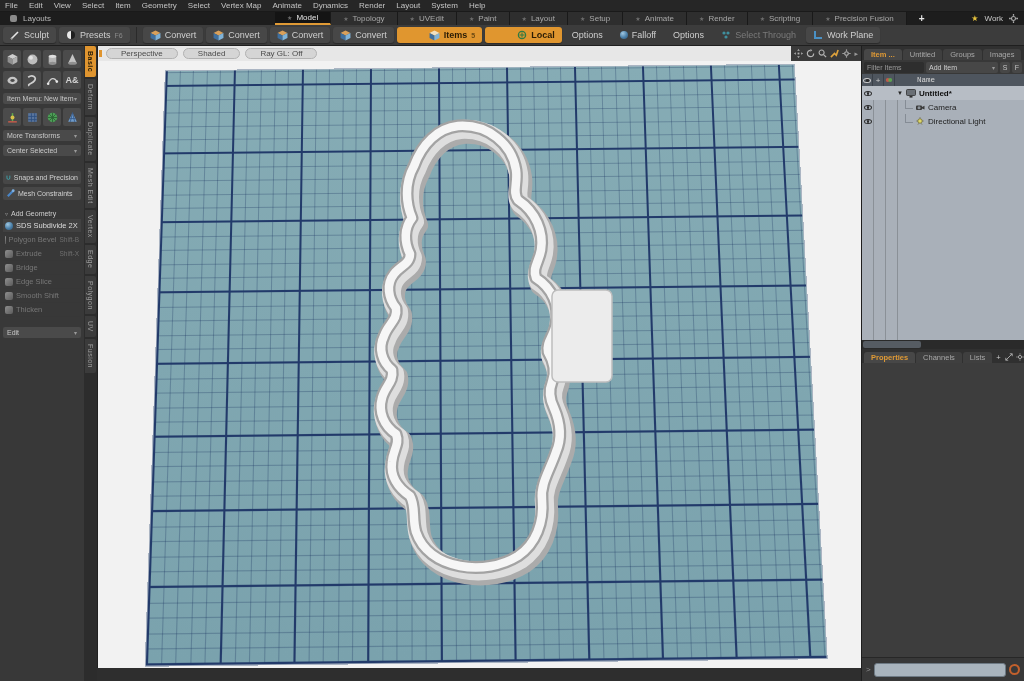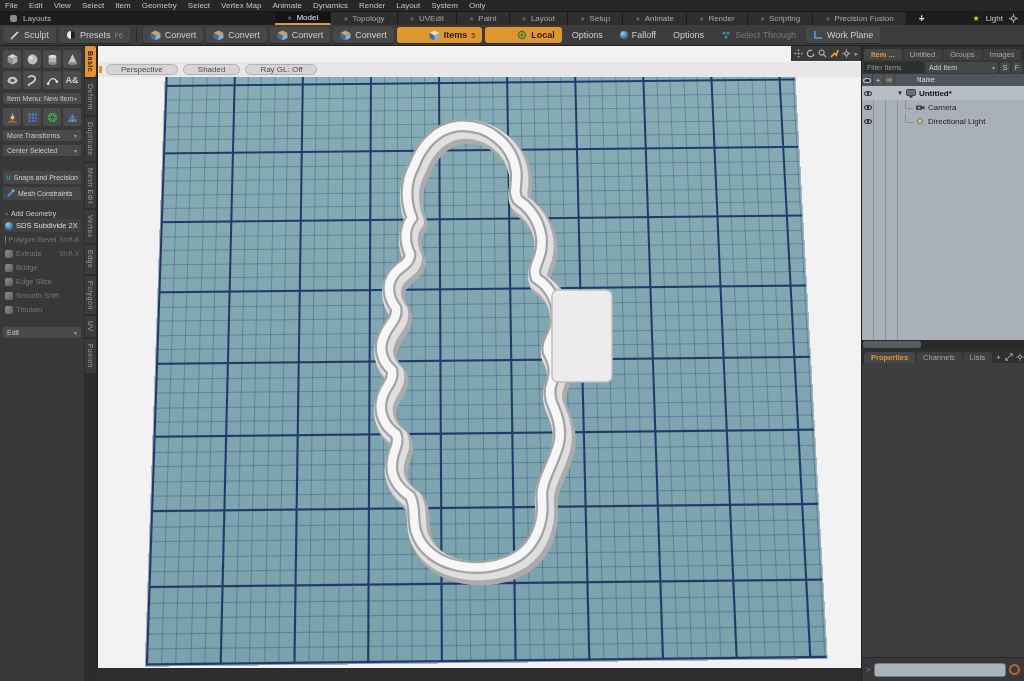--- a/index.html
+++ b/index.html
@@ -51,21 +51,21 @@
   .toolrow .tsc { margin-left:auto; font-size:6.5px; color:#6e6e6e; }
   .sphere-icn { width:8px; height:8px; border-radius:50%; background:radial-gradient(circle at 35% 30%, #9fc6df 0%, #4a7fa8 55%, #2c4f6e 100%); }
   .gray-icn { width:8px; height:8px; border-radius:2px; background:linear-gradient(135deg,#8f8f8f,#5b5b5b); }
 
   
   .vtab { writing-mode:vertical-rl; font-size:7px; color:#9c9c9c; background:#3b3b3b; border-radius:0 2px 2px 0; padding:5px 2px; margin:0 0 2px 1px; text-align:center; letter-spacing:.5px; }
   .vtab.active { background:#e0952f; color:#241a06; font-weight:bold; }
 
   
   #viewport { position:absolute; left:97px; top:46px; width:764px; height:622px; background:#f2f2f2; overflow:hidden; border-left:1px solid #202020; }
-  #vp-topstrip { position:absolute; left:0; top:16px; width:764px; height:15px; background:#e7e7e7; display:flex; align-items:center; z-index:5; }
+  #vp-topstrip { position:absolute; left:0; top:0; width:764px; height:15px; background:#e7e7e7; display:flex; align-items:center; z-index:5; }
   #vp-orange-tick { width:3px; height:7px; background:#e0952f; margin:0 4px 0 1px; }
   .pill { height:11px; border:1px solid #b2b2b2; background:#d5d5d5; border-radius:6px; font-size:8px; color:#4a4a4a; display:flex; align-items:center; justify-content:center; padding:0 14px; margin-right:5px; }
   #vp-icons { position:absolute; right:0; top:0; height:15px; width:70px; background:#3a3a3a; display:flex; align-items:center; justify-content:space-evenly; z-index:6; }
   #gridplane { position:absolute; left:68px; top:22px; width:628px; height:560px;
     background-color:#7fa7b1;
     background-image:
       repeating-linear-gradient(90deg, #223a6a 0px, #223a6a 1.6px, transparent 1.6px, transparent 68px),
       repeating-linear-gradient(0deg, #223a6a 0px, #223a6a 1.6px, transparent 1.6px, transparent 68px),
       repeating-linear-gradient(90deg, rgba(25,50,95,.30) 0px, rgba(25,50,95,.30) 1px, transparent 1px, transparent 13.6px),
       repeating-linear-gradient(0deg, rgba(25,50,95,.30) 0px, rgba(25,50,95,.30) 1px, transparent 1px, transparent 13.6px),
@@ -124,21 +124,21 @@
     <span class="menu-item">Select</span>
     <span class="menu-item">Item</span>
     <span class="menu-item">Geometry</span>
     <span class="menu-item">Select</span>
     <span class="menu-item">Vertex Map</span>
     <span class="menu-item">Animate</span>
     <span class="menu-item">Dynamics</span>
     <span class="menu-item">Render</span>
     <span class="menu-item">Layout</span>
     <span class="menu-item">System</span>
-    <span class="menu-item">Only</span>
+    <span class="menu-item">Help</span>
   </div>
 
   <div id="layoutbar">
     <div id="layouts-left">
       <span class="small-icn"></span>
       <span class="lay-label">Layouts</span>
     </div>
     <div class="ltab active">
         <span class="star">★</span>
         <span>Model</span>
@@ -177,21 +177,21 @@
       </div>
     <div class="ltab">
         <span class="star">★</span>
         <span>Precision Fusion</span>
       </div>
     <div class="ltab plus">
         <span>+</span>
       </div>
     <div id="layout-right">
       <span id="only-star">★</span>
-      <span id="only-label">Light</span>
+      <span id="only-label">Work</span>
       <svg class="icn" width="9" height="9" viewBox="0 0 10 10">
           <circle cx="5" cy="5" r="2.2" fill="none" stroke="#a8a8a8" stroke-width="1.2"></circle>
           <g stroke="#a8a8a8" stroke-width="1.4">
             <line x1="5" y1="0" x2="5" y2="2"></line>
             <line x1="5" y1="8" x2="5" y2="10"></line>
             <line x1="0" y1="5" x2="2" y2="5"></line>
             <line x1="8" y1="5" x2="10" y2="5"></line>
           </g>
         </svg>
     </div>

